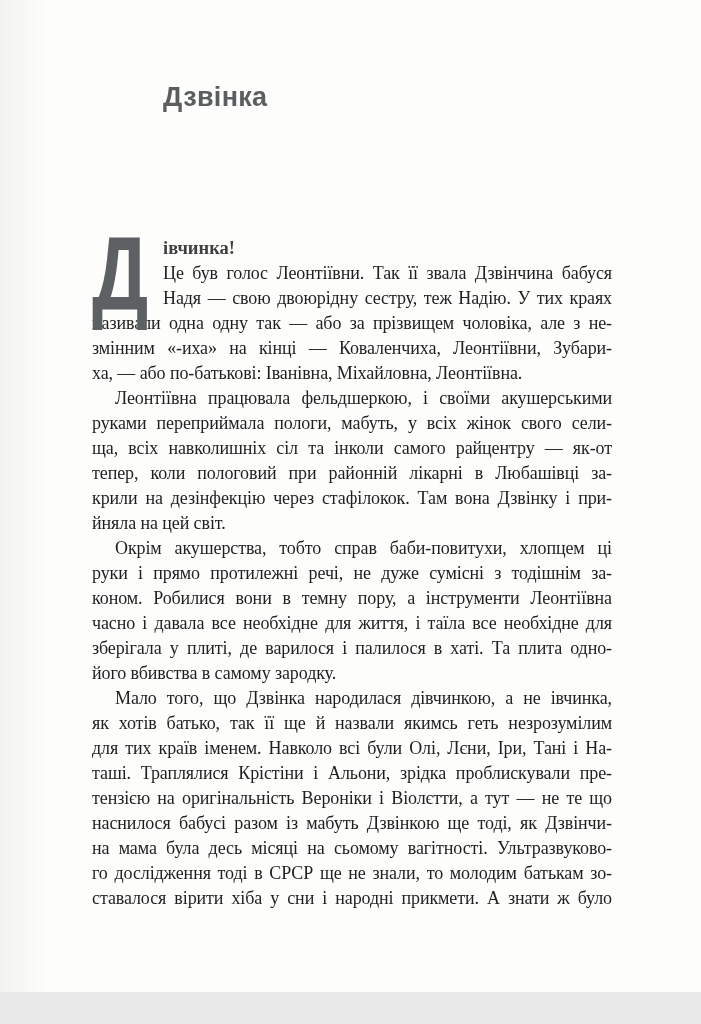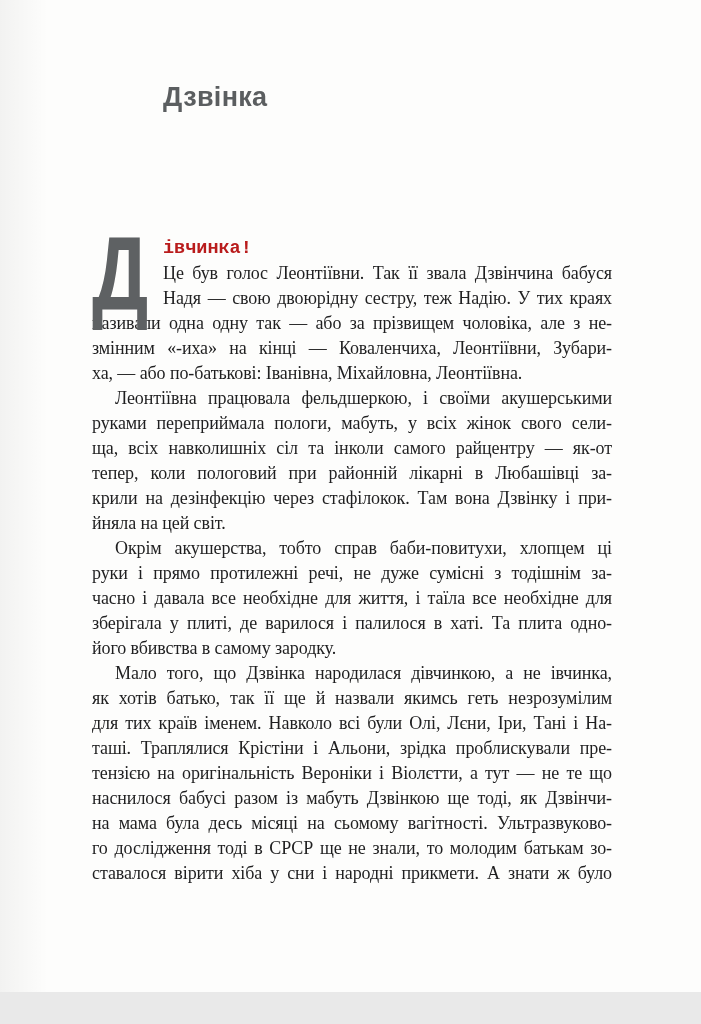--- a/index.html
+++ b/index.html
@@ -70,25 +70,25 @@
     -moz-text-align-last: justify;
     text-align-last: justify;
     white-space: normal;
   }
   .line.no-justify {
     text-align: left;
     -moz-text-align-last: left;
     text-align-last: left;
   }
   .line.lead {
-    font-family: Liberation Mono, monospace;
+    font-family: Liberation Serif, serif;
     font-weight: 700;
     font-size: 18.5px;
     letter-spacing: 0;
-    color: #b91c1c;
+    color: #404040;
   }
   .line.indent { text-indent: 23px; }
 </style>
 </head>
 <body>
 
 <div class="page">
   <h1 class="chapter-title">Дзвінка</h1>
 
   <div class="text-block">
@@ -108,20 +108,21 @@
           <div class="line indent">Леонтіївна працювала фельдшеркою, і своїми акушерськими</div>
           <div class="line">руками переприймала пологи, мабуть, у всіх жінок свого сели-</div>
           <div class="line">ща, всіх навколишніх сіл та інколи самого райцентру — як-от</div>
           <div class="line">тепер, коли пологовий при районній лікарні в Любашівці за-</div>
           <div class="line">крили на дезінфекцію через стафілокок. Там вона Дзвінку і при-</div>
           <div class="line no-justify">йняла на цей світ.</div>
         </div>
         <div class="paragraph">
           <div class="line indent">Окрім акушерства, тобто справ баби-повитухи, хлопцем ці</div>
           <div class="line">руки і прямо протилежні речі, не дуже сумісні з тодішнім за-</div>
+          <div class="line">коном. Робилися вони в темну пору, а інструменти Леонтіївна</div>
           <div class="line">часно і давала все необхідне для життя, і таїла все необхідне для</div>
           <div class="line">зберігала у плиті, де варилося і палилося в хаті. Та плита одно-</div>
           <div class="line no-justify">його вбивства в самому зародку.</div>
         </div>
         <div class="paragraph">
           <div class="line indent">Мало того, що Дзвінка народилася дівчинкою, а не івчинка,</div>
           <div class="line">як хотів батько, так її ще й назвали якимсь геть незрозумілим</div>
           <div class="line">для тих країв іменем. Навколо всі були Олі, Лєни, Іри, Тані і На-</div>
           <div class="line">таші. Траплялися Крістіни і Альони, зрідка проблискували пре-</div>
           <div class="line">тензією на оригінальність Вероніки і Віолєтти, а тут — не те що</div>

